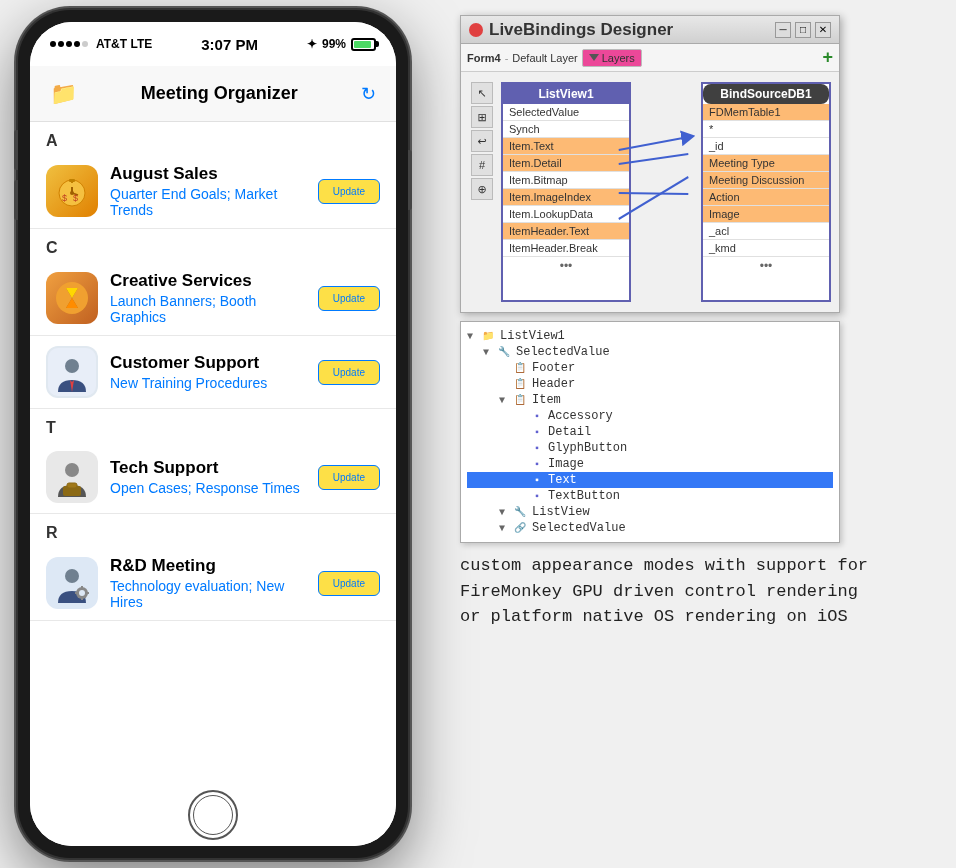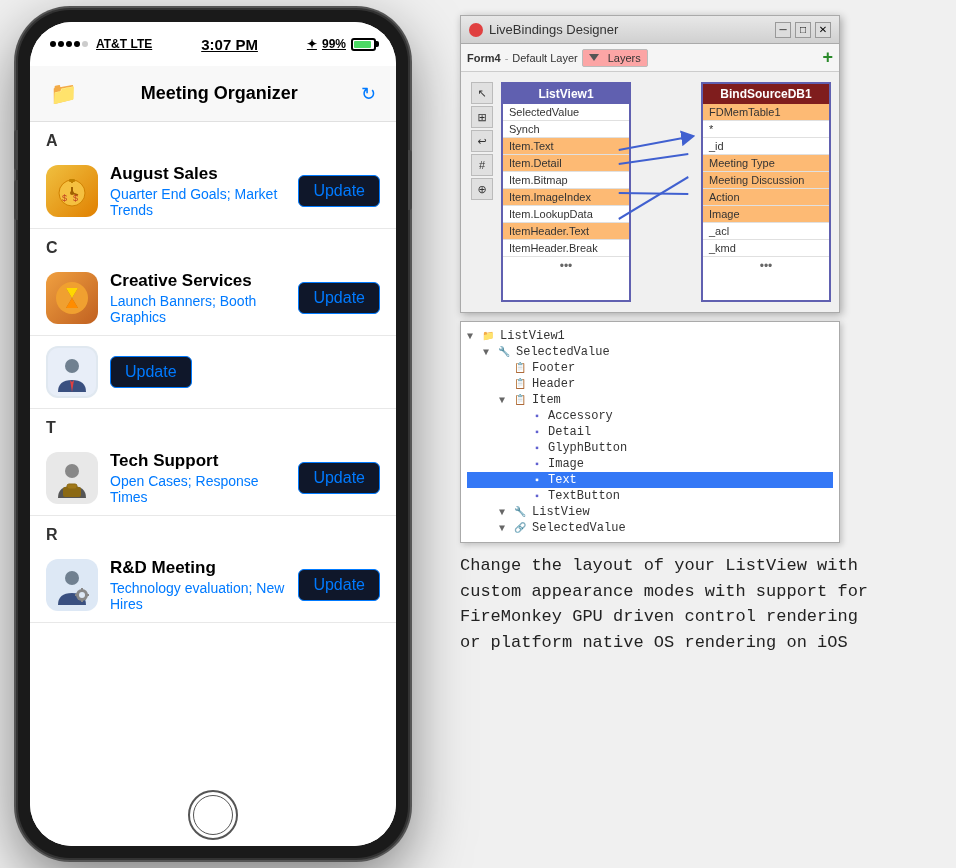--- a/index.html
+++ b/index.html
@@ -70,21 +70,20 @@
     }
     .status-bar {
       background: #fff;
       height: 44px;
       display: flex;
       align-items: center;
       justify-content: space-between;
       padding: 0 20px;
       font-size: 13px;
       font-weight: 600;
-      text-decoration: underline;
     }
     .status-left { display: flex; gap: 4px; align-items: center; }
     .status-dots { display: flex; gap: 2px; }
     .status-dot { width: 6px; height: 6px; background: #000; border-radius: 50%; }
     .status-right { display: flex; align-items: center; gap: 5px; font-size: 13px; }
     .battery-icon {
       width: 25px; height: 13px;
       border: 2px solid #000;
       border-radius: 3px;
       position: relative;
@@ -157,24 +156,24 @@
       color: #000;
     }
     .item-detail {
       font-size: 14px;
       color: #007aff;
       margin-top: 2px;
     }
     .update-btn {
       border: 1px solid #007aff;
       color: #007aff;
-      background: #0f172a;
+      background: #fde047;
       padding: 6px 14px;
       border-radius: 6px;
-      font-size: 16px;
+      font-size: 10px;
       cursor: pointer;
     }
     
     .phone-home-button {
       position: absolute;
       bottom: 18px;
       left: 50%;
       transform: translateX(-50%);
       width: 50px;
       height: 50px;
@@ -218,22 +217,22 @@
       align-items: center;
       gap: 6px;
     }
     .window-icon {
       width: 16px;
       height: 16px;
       background: #e04040;
       border-radius: 50%;
     }
     .window-title-text {
-      font-size: 13px;
-      font-weight: 400;
+      font-size: 17px;
+      font-weight: 700;
       color: #333;
     }
     .window-controls {
       display: flex;
       gap: 4px;
     }
     .wc-btn {
       width: 16px;
       height: 16px;
       border: 1px solid #999;
@@ -259,25 +258,25 @@
       color: #333;
       font-weight: 600;
     }
     .designer-layer-label {
       font-size: 11px;
       color: #333;
     }
     .layers-btn {
       display: flex;
       align-items: center;
-      gap: 9px;
+      gap: 3px;
       font-size: 11px;
       color: #333;
       padding: 2px 6px;
-      background: #fca5a5;
+      background: #ec4899;
       border: 1px solid #bbb;
       border-radius: 2px;
     }
     .layers-triangle {
       width: 0;
       height: 0;
       border-left: 5px solid transparent;
       border-right: 5px solid transparent;
       border-top: 7px solid #555;
     }
@@ -553,20 +552,24 @@
           <div class="icon-support">
             <svg width="48" height="48" viewBox="0 0 48 48">
               <rect width="48" height="48" rx="10" fill="#e8eef8"></rect>
 
               <circle cx="24" cy="18" r="7" fill="#708090"></circle>
               <path d="M10 44 Q10 32 24 32 Q38 32 38 44" fill="#3a5080"></path>
 
               <path d="M22 32 L24 44 L26 32 L24 34 Z" fill="#e04040"></path>
             </svg>
           </div>
+          <div class="item-content">
+            <div class="item-title">Customer Support</div>
+            <div class="item-detail">New Training Procedures</div>
+          </div>
           <button class="update-btn">Update</button>
         </div>
 
         <div class="section-header">T</div>
 
         <div class="list-item">
           <div class="icon-techsupport">
             <svg width="48" height="48" viewBox="0 0 48 48">
               <rect width="48" height="48" rx="10" fill="#e8e8e8"></rect>
               <circle cx="24" cy="17" r="7" fill="#888"></circle>
@@ -678,21 +681,21 @@
 
           <line x1="132" y1="137" x2="210" y2="95" stroke="#4060d0" stroke-width="2"></line>
           <defs>
             <marker id="arrow" markerWidth="8" markerHeight="8" refX="4" refY="4" orient="auto">
               <path d="M0,0 L8,4 L0,8 Z" fill="#4060d0"></path>
             </marker>
           </defs>
         </svg>
 
         <div class="binding-table" style="min-width:130px; margin-left: 40px;">
-          <div class="binding-table-header" style="background:#7f1d1d;">BindSourceDB1</div>
+          <div class="binding-table-header" style="background:#404040;border-radius:8px;">BindSourceDB1</div>
           <div class="binding-table-row highlighted">FDMemTable1</div>
           <div class="binding-table-row">*</div>
           <div class="binding-table-row">_id</div>
           <div class="binding-table-row highlighted">Meeting Type</div>
           <div class="binding-table-row highlighted">Meeting Discussion</div>
           <div class="binding-table-row highlighted">Action</div>
           <div class="binding-table-row highlighted">Image</div>
           <div class="binding-table-row">_acl</div>
           <div class="binding-table-row">_kmd</div>
           <div class="binding-table-more">•••</div>
@@ -766,18 +769,17 @@
       </div>
       <div class="tree-row">
         <span class="tree-expand" style="margin-left:32px;">▼</span>
         <span class="tree-icon icon-component">🔗</span>
         <span class="tree-label">SelectedValue</span>
       </div>
     </div>
   </div>
 
   <div class="caption-text" style="position:relative;left:0;top:10px;">
-    <p>Change the layout of your ListView with</p>
     <p>custom appearance modes with support for</p>
     <p>FireMonkey GPU driven control rendering</p>
     <p>or platform native OS rendering on iOS</p>
   </div>
 </div>
 
 </body></html>

